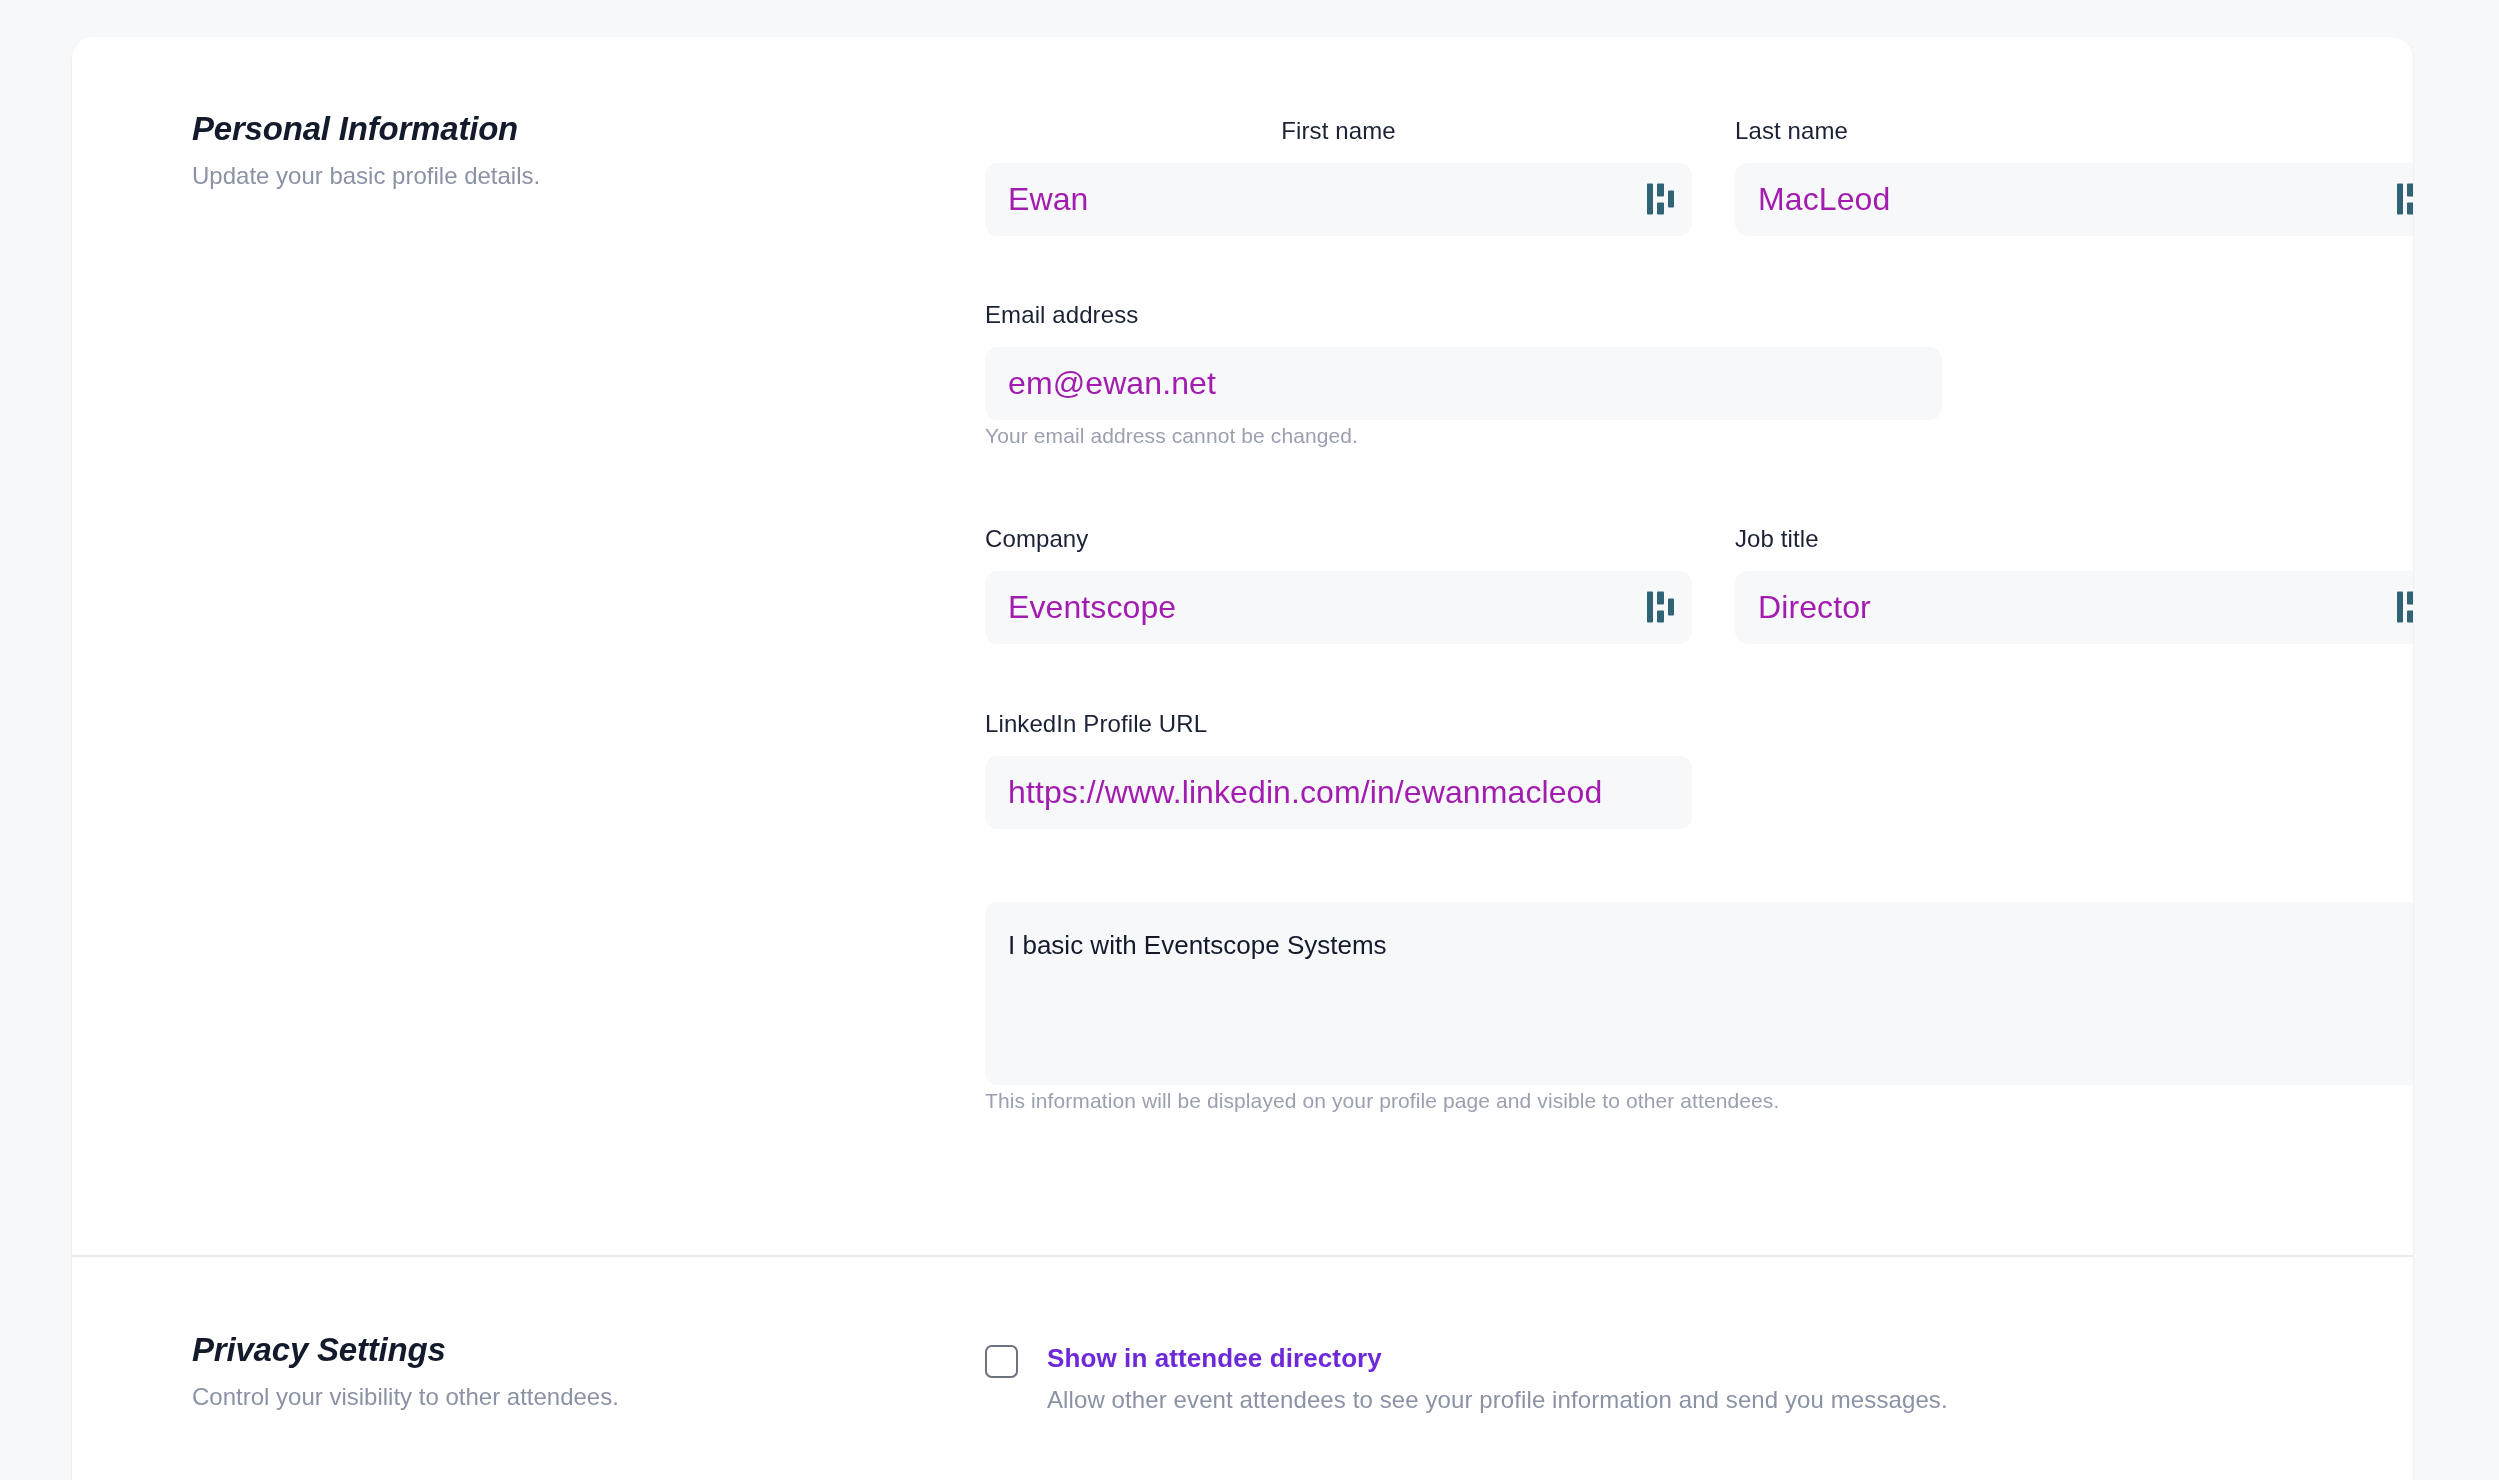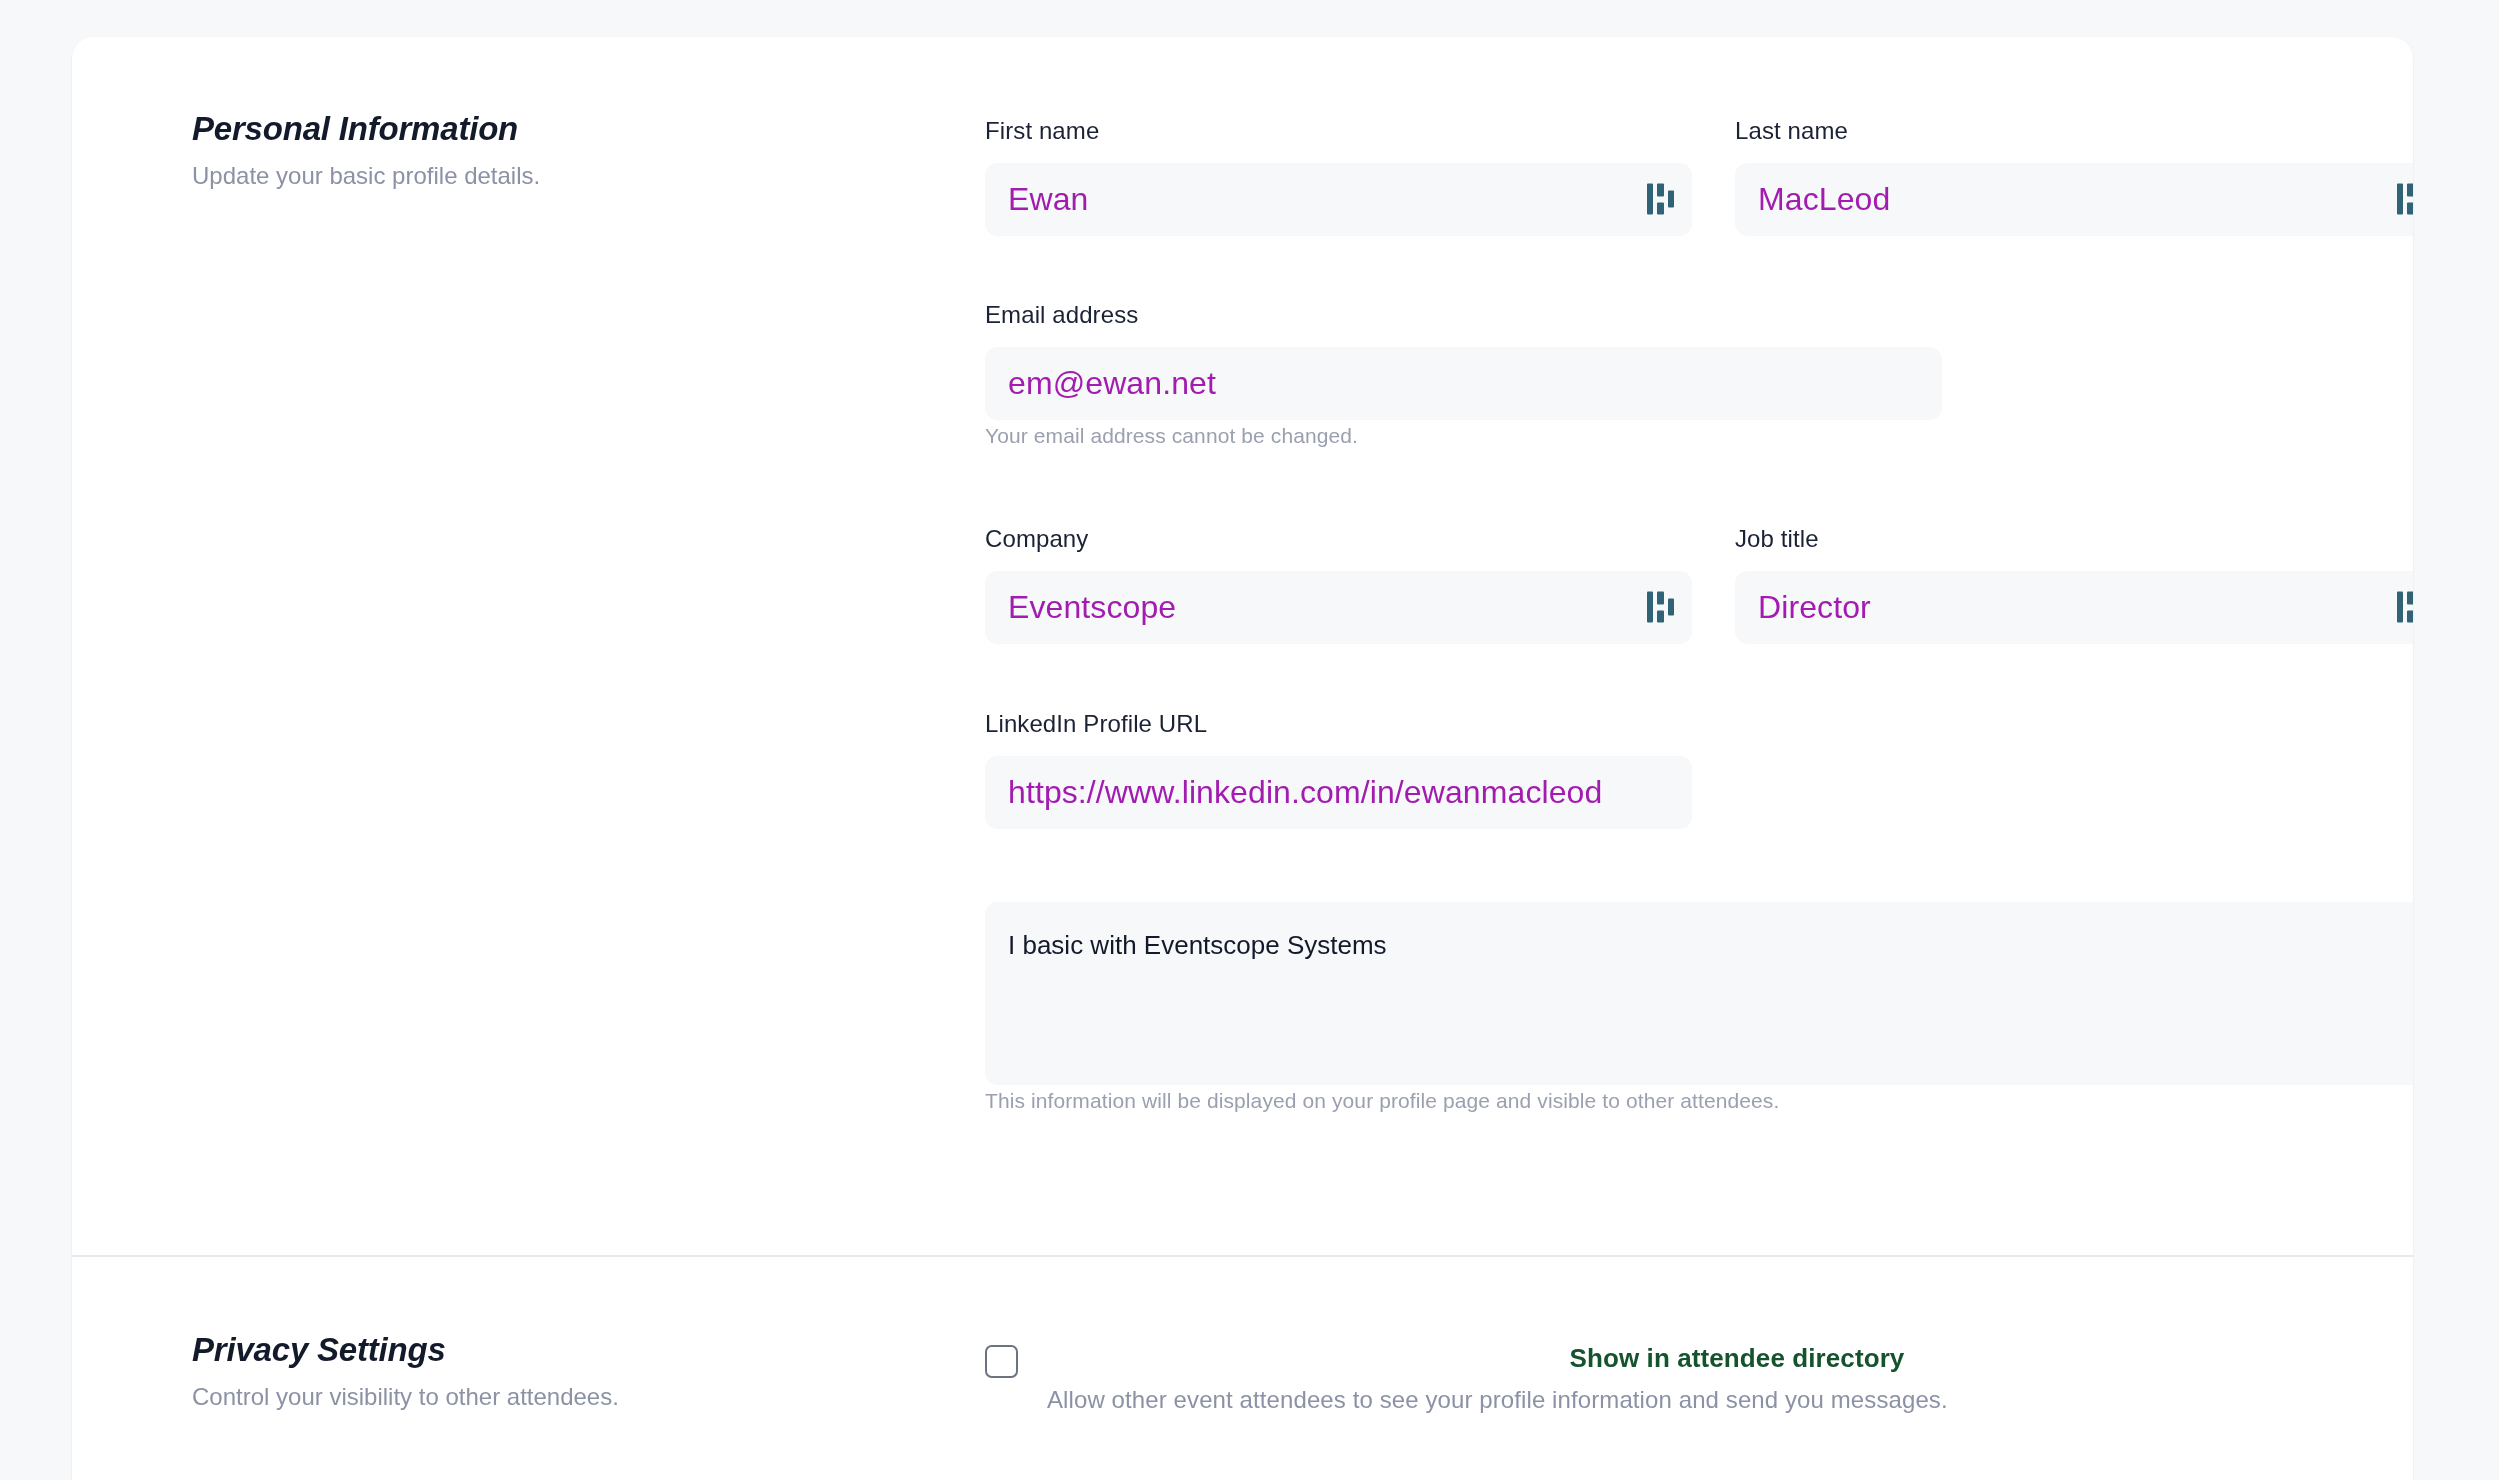--- a/index.html
+++ b/index.html
@@ -130,37 +130,36 @@
     position: absolute;
     width: 33px;
     height: 33px;
     border: 2.9px solid #6d7280;
     border-radius: 6.7px;
     background: #ffffff;
   }
   .check-label {
     font-size: 26px;
     font-weight: 600;
-    color: #14532d;
-    letter-spacing: 0.1px;
-    text-align: center;
+    color: #6d28d9;
+    letter-spacing: 0.1px;
   }
   .check-desc {
     font-size: 24px;
     font-weight: 400;
     color: #8b92a5;
     letter-spacing: 0.1px;
   }
 
   
   .pi-head    { position: absolute; left: 120px; top: 72px;  width: 731px; }
   .priv-head  { position: absolute; left: 120px; top: 1293px; width: 731px; }
   .divider-1  { top: 1218px; }
 
-  .f-first    { position: absolute; left: 913px;  top: 82px;  width: 707px; }
+  .f-first    { position: absolute; left: 913px;  top: 82px;  width: 707px; text-align: center; }
   .f-last     { position: absolute; left: 1663px; top: 82px;  width: 707px; }
   .f-email    { position: absolute; left: 913px;  top: 266px; width: 957px; }
   .f-company  { position: absolute; left: 913px;  top: 490px; width: 707px; }
   .f-job      { position: absolute; left: 1663px; top: 490px; width: 707px; }
   .f-linkedin { position: absolute; left: 913px;  top: 675px; width: 707px; }
   .f-about    { position: absolute; left: 913px;  top: 865px; width: 1457px; }
   .f-check    { position: absolute; left: 913px;  top: 1306px; width: 1442px; }
 
   .lbl-gap { margin-bottom: 20px; }
   .help-gap { margin-top: 4px; }

